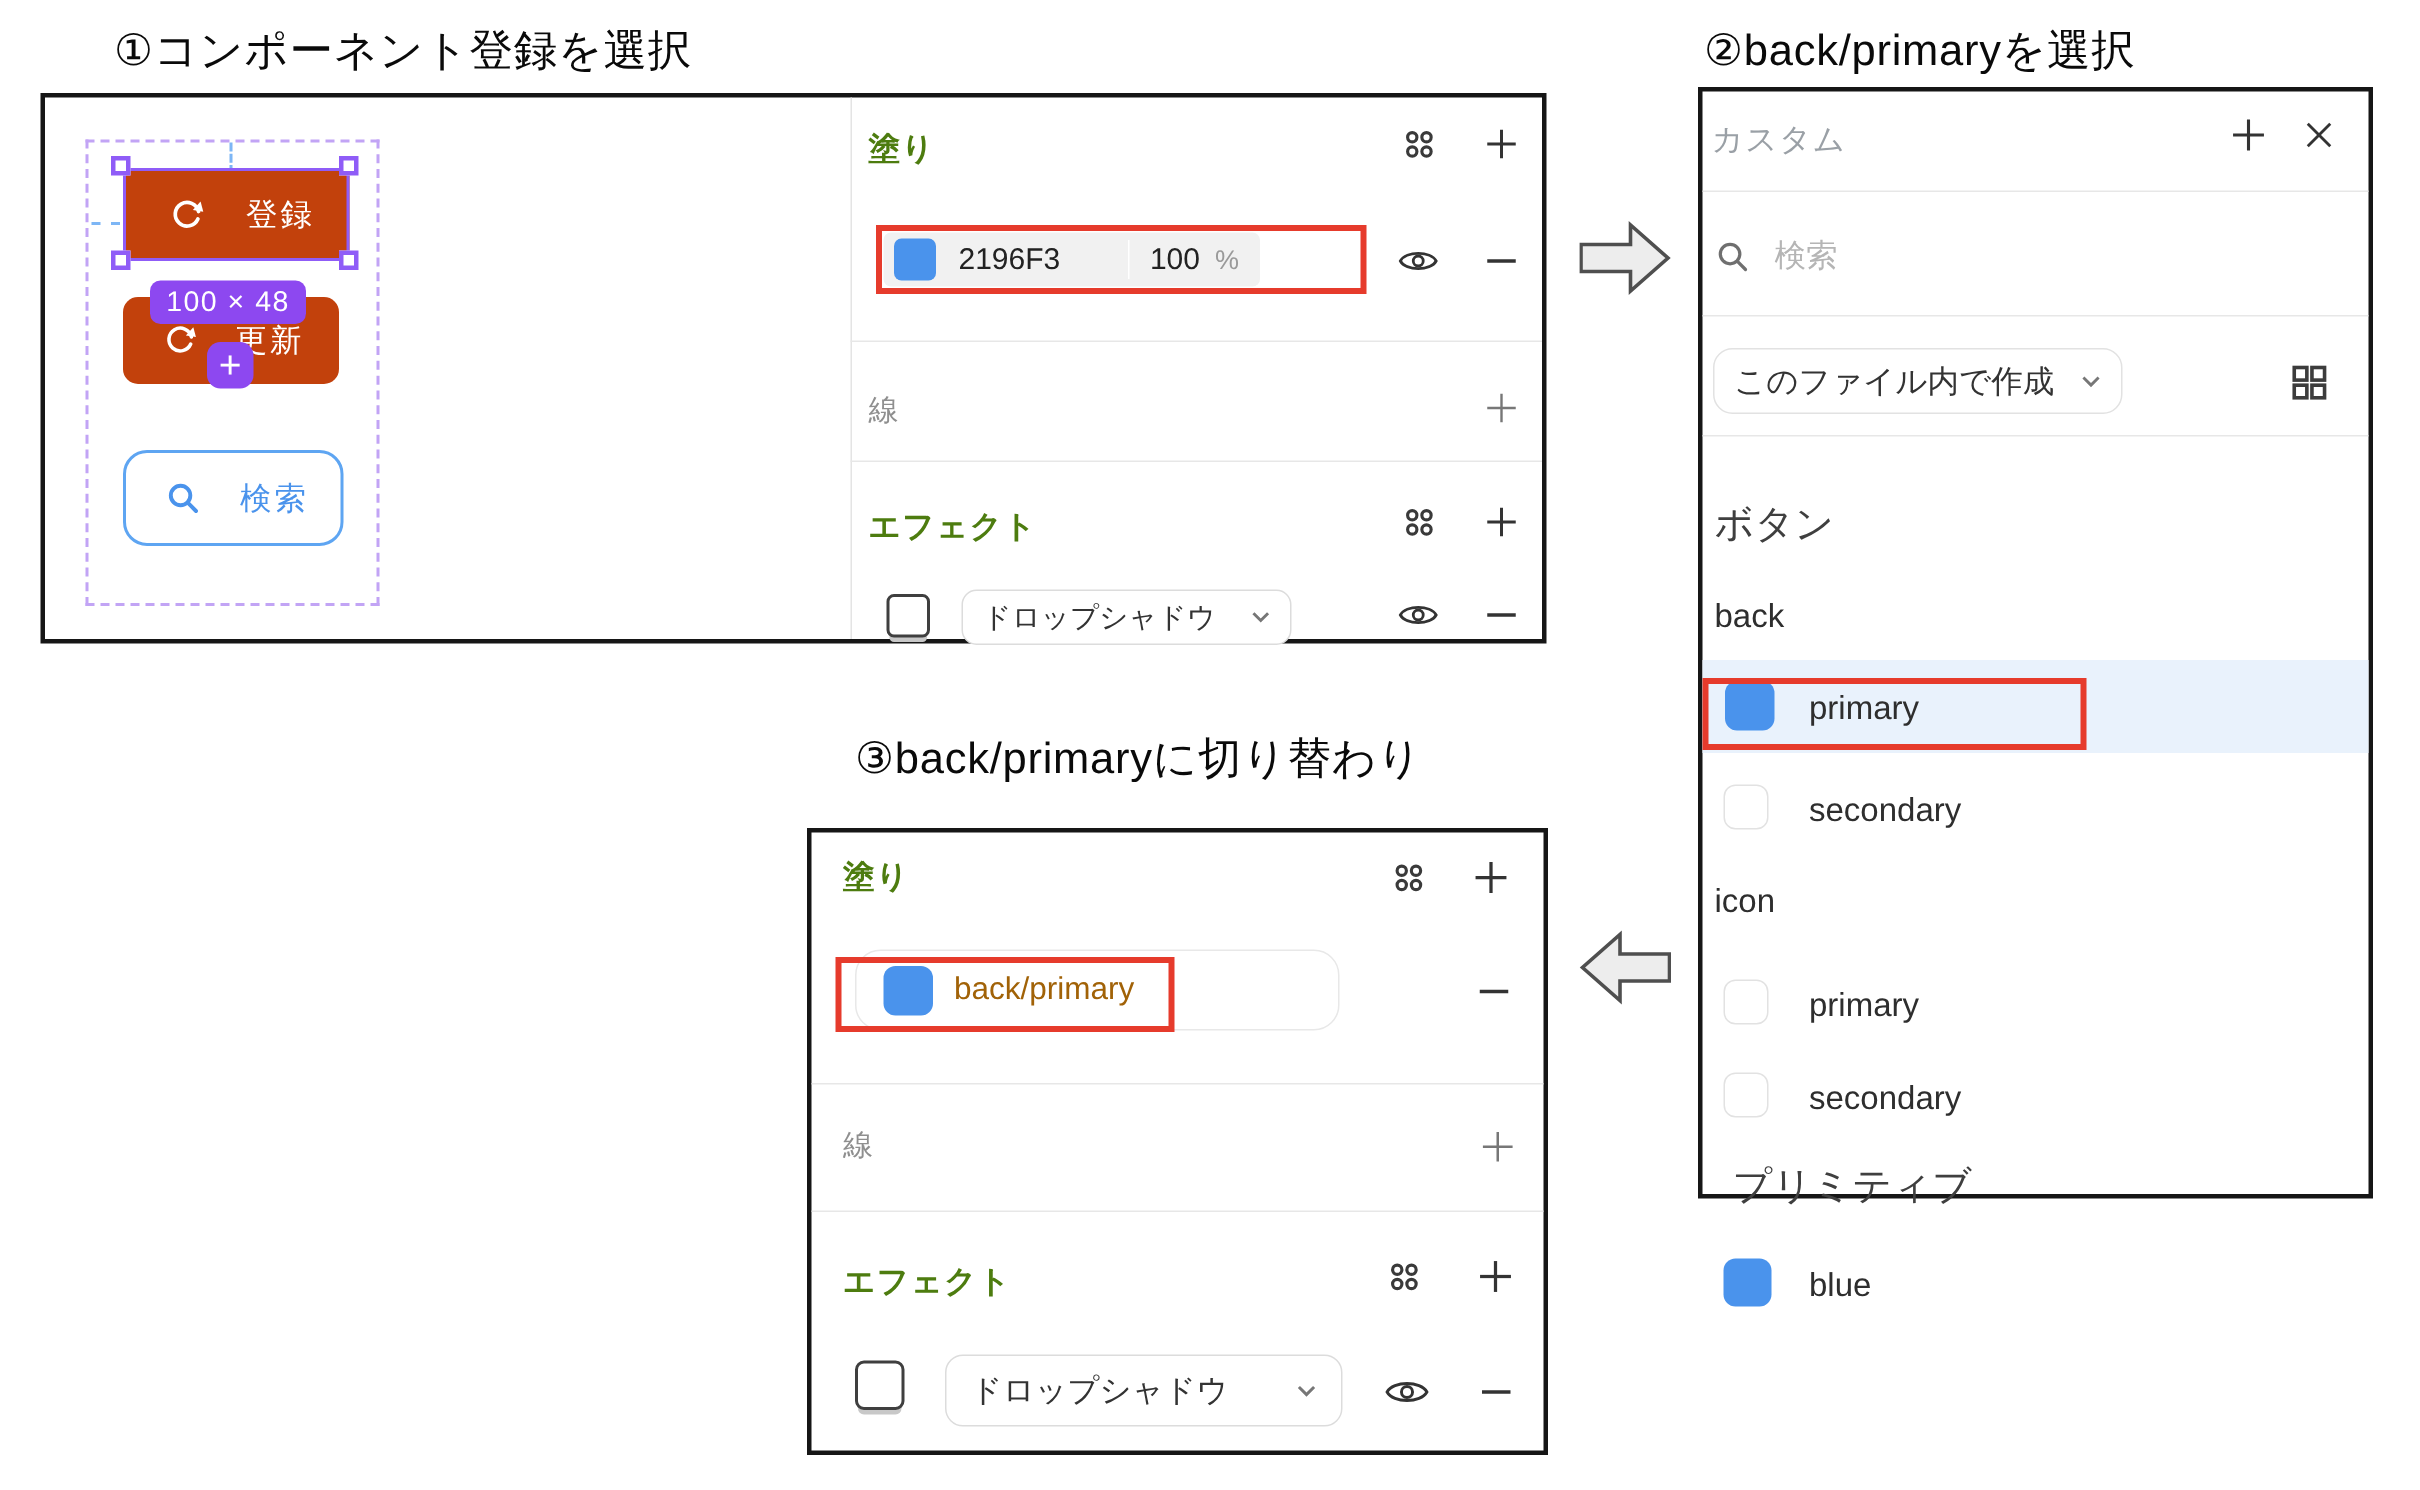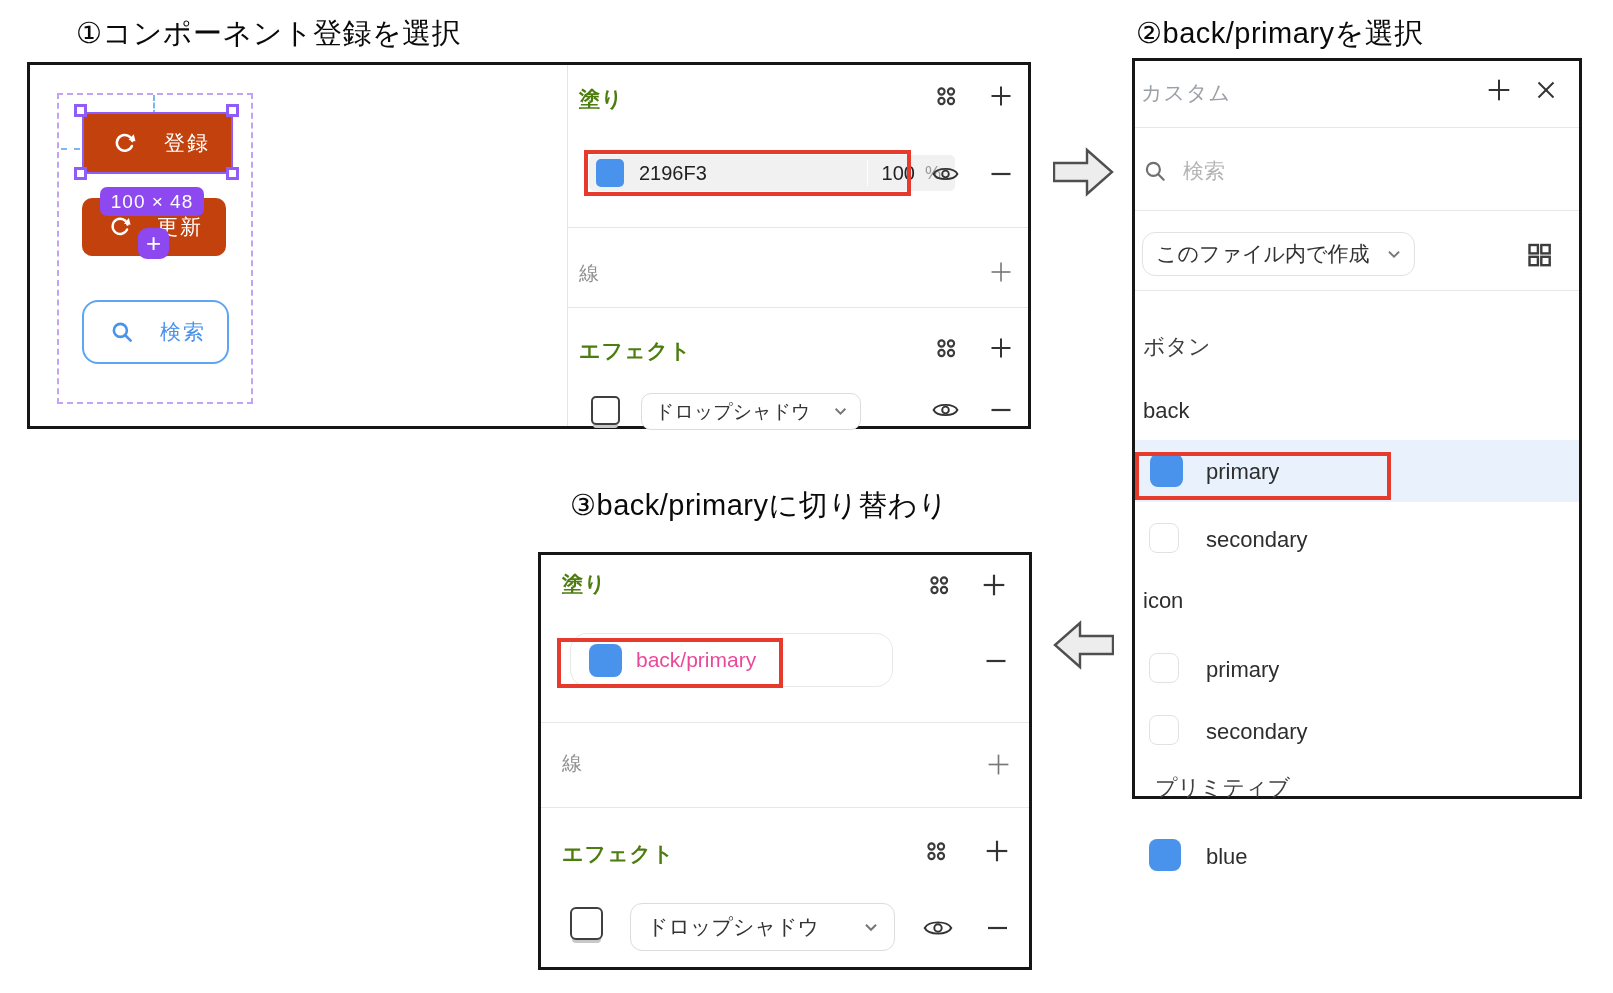--- a/index.html
+++ b/index.html
@@ -15,21 +15,21 @@
   .muted{color:#8f8f8f;font-size:20px;white-space:nowrap;}
   .divh{position:absolute;height:1px;background:#e7e7e7;}
   .divv{position:absolute;width:1px;background:#e4e4e4;}
   .redbox{position:absolute;border:4px solid #e63b2c;box-sizing:border-box;pointer-events:none;}
   .iconbox{position:absolute;display:flex;align-items:center;justify-content:center;}
   .swatch-blue{background:#4a93ec;border-radius:8px;}
   .swatch-white{background:#fff;border:1.5px solid #e2e2e2;border-radius:8px;}
   .btn-blue{background:#c2410c;color:#fff;display:flex;align-items:center;}
   .pill{border:1.5px solid #dcdcdc;border-radius:10px;background:#fff;display:flex;align-items:center;box-sizing:border-box;}
   .listlabel{font-size:22px;color:#2e2e2e;white-space:nowrap;}
-  .seclabel{font-size:22px;color:#3f3f3f;white-space:nowrap;}
+  .seclabel{font-size:26px;color:#3f3f3f;white-space:nowrap;}
   input.search{
     border:none;outline:none;font-size:21px;color:#333;background:transparent;
     font-family:"Liberation Sans","DejaVu Sans",sans-serif;
   }
   input.search::placeholder{color:#b5b5b5;}
   .guide{position:absolute;}
   .handle{position:absolute;width:13px;height:13px;background:#fff;border:3px solid #8f5cf7;box-sizing:border-box;}
   svg{display:block;}
 </style>
 </head>
@@ -96,21 +96,21 @@
         </g>
       </svg>
   </div>
   <div class="iconbox" style="left:958px;top:18px;width:26px;height:26px;">
     <svg width="24" height="24" viewBox="0 0 24 24">
         <line x1="12" y1="2.5" x2="12" y2="21.5" stroke="#333" stroke-width="2"></line>
         <line x1="2.5" y1="12" x2="21.5" y2="12" stroke="#333" stroke-width="2"></line>
       </svg>
   </div>
 
-  <div class="abs" style="left:559px;top:90px;width:366px;height:36px;background:#f1f1f1;border-radius:5px;display:flex;align-items:center;padding:0 0 0 7px;">
+  <div class="abs" style="left:559px;top:90px;width:251px;height:36px;background:#f1f1f1;border-radius:5px;display:flex;align-items:center;padding:0 0 0 7px;">
     <span class="abs" style="position:static;width:28px;height:28px;background:#4a93ec;border-radius:5px;flex:0 0 auto;"></span>
     <span style="margin-left:15px;font-size:20px;color:#222;">2196F3</span>
     <span style="flex:1"></span>
     <span style="width:1px;height:26px;background:#ffffff;"></span>
     <span style="padding:0 0 0 14px;font-size:20px;color:#222;">100</span>
     <span style="padding:0 14px 0 10px;font-size:18px;color:#9a9a9a;">%</span>
   </div>
   <div class="redbox" style="left:554px;top:85px;width:327px;height:46px;"></div>
   <div class="iconbox" style="left:902px;top:98px;width:27px;height:22px;">
     <svg width="27" height="20" viewBox="0 0 26 18">
@@ -285,21 +285,21 @@
   </div>
   <div class="iconbox" style="left:440px;top:17px;width:26px;height:26px;">
     <svg width="26" height="26" viewBox="0 0 24 24">
         <line x1="12" y1="2.5" x2="12" y2="21.5" stroke="#333" stroke-width="2"></line>
         <line x1="2.5" y1="12" x2="21.5" y2="12" stroke="#333" stroke-width="2"></line>
       </svg>
   </div>
 
   <div class="abs" style="left:29px;top:78px;width:323px;height:54px;border:1.5px solid #e8e8e8;border-radius:17px;display:flex;align-items:center;padding-left:18px;gap:14px;">
     <span style="width:33px;height:33px;background:#4a93ec;border-radius:8px;flex:0 0 auto;"></span>
-    <span style="font-size:21px;color:#ec4899;white-space:nowrap;">back/primary</span>
+    <span style="font-size:21px;color:#a16207;white-space:nowrap;">back/primary</span>
   </div>
   <div class="redbox" style="left:16px;top:83px;width:226px;height:50px;"></div>
   <div class="iconbox" style="left:442px;top:95px;width:26px;height:22px;">
     <svg width="26" height="24" viewBox="0 0 24 24">
         <line x1="2.5" y1="12" x2="21.5" y2="12" stroke="#333" stroke-width="2.2"></line>
       </svg>
   </div>
 
   <div class="divh" style="left:0;top:167px;width:488px;"></div>
 

